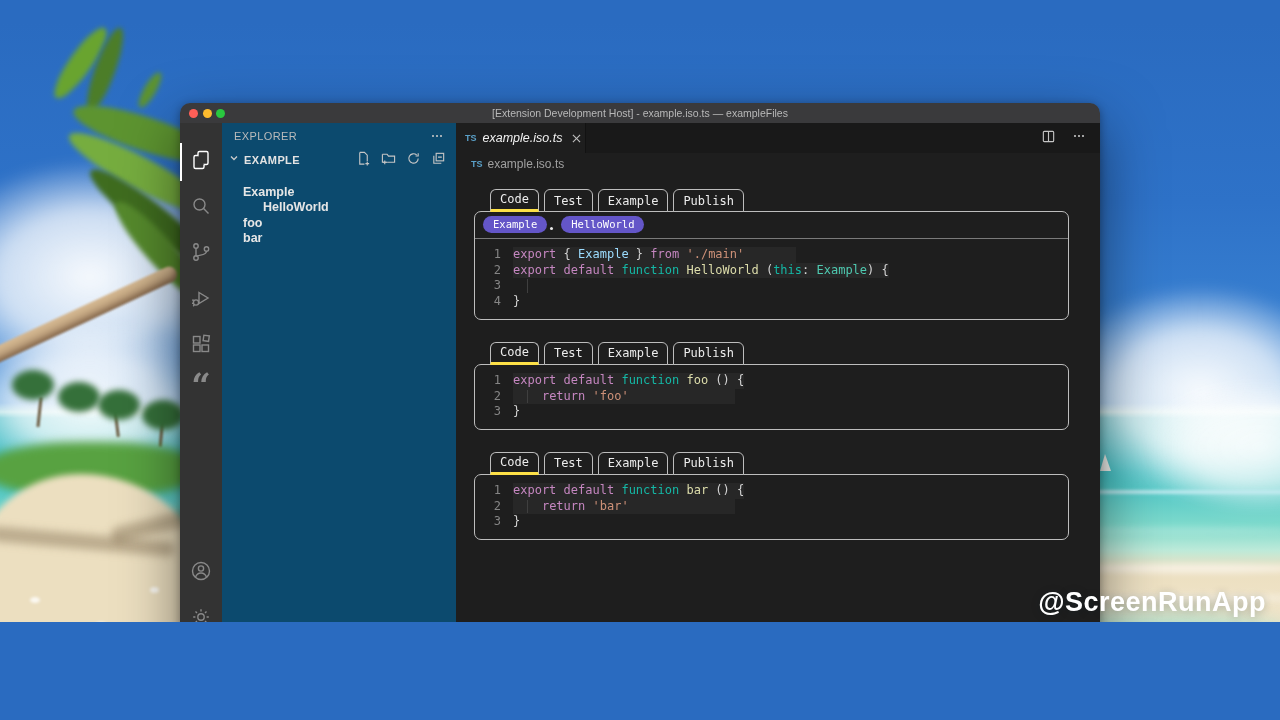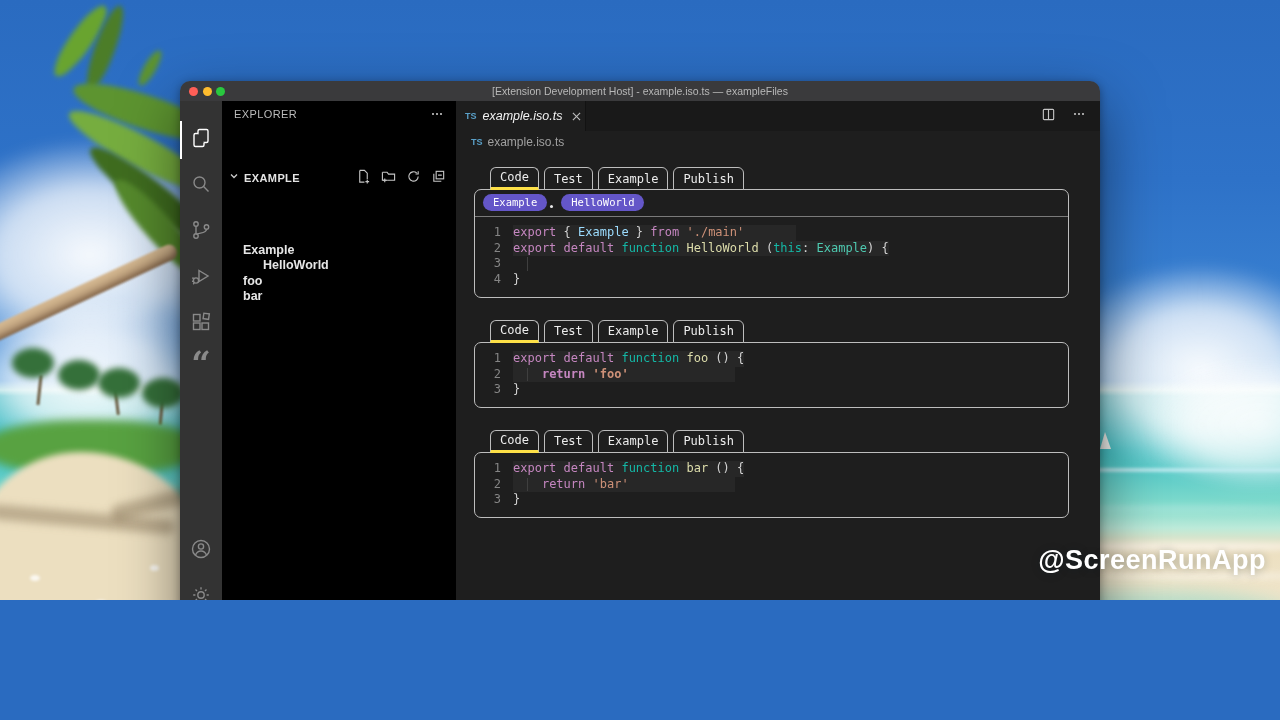--- a/index.html
+++ b/index.html
@@ -1,17 +1,17 @@
 <!DOCTYPE html>
 <html><head>
 <meta charset="utf-8">
 <style>
   * { margin:0; padding:0; box-sizing:border-box; }
   html,body { width:1280px; height:720px; overflow:hidden; background:#2a6bc0; font-family:"Liberation Sans", sans-serif; }
-  .stage { position:relative; width:1280px; height:600px; overflow:hidden; }
+  .stage { position:relative; width:1280px; height:600px; overflow:hidden;margin-top:22px; }
 
   
   .bg-base { position:absolute; inset:0;
     background:linear-gradient(180deg,#2a6bc0 0%,#2e72c8 30%,#3a83d3 56%,#4d97da 63.5%,#9fd8dd 65%,#2fb2c0 66%,#3fc0c4 75%,#7fdacc 84%,#bcead9 88%,#ecdfc0 91%,#f0e5ca 100%); }
   .cloud { position:absolute; background:radial-gradient(ellipse at center, rgba(255,255,255,.96) 0%, rgba(255,255,255,.75) 40%, rgba(255,255,255,0) 72%); filter:blur(7px); border-radius:50%; }
   .leaf { position:absolute; border-radius:50%; filter:blur(2.5px); }
   .trunk { position:absolute; left:-14px; top:330px; width:210px; height:16px; border-radius:9px;
     background:linear-gradient(180deg,#d8bd95,#ac8c6c); transform:rotate(-25deg); transform-origin:left center; filter:blur(1px);
     box-shadow:inset 0 -4px 5px rgba(60,40,20,.35); }
   .mini-palm-tuft { position:absolute; width:42px; height:30px; border-radius:50%; background:#35703a; filter:blur(3px); }
@@ -40,21 +40,21 @@
   
   .activitybar { width:42px; flex:none; background:#333333; display:flex; flex-direction:column; align-items:center; padding-top:16px; padding-bottom:2px; }
   .ab-item { width:42px; height:46px; flex:none; display:flex; align-items:center; justify-content:center; position:relative; color:#898989; }
   .ab-item.active { color:#ffffff; }
   .ab-item.active::before { content:""; position:absolute; left:0; top:4px; bottom:4px; width:2px; background:#ffffff; }
   .ab-item svg { stroke:currentColor; }
   .quote-glyph { font-family:"DejaVu Serif", serif; font-size:34px; font-weight:bold; color:#8a8a8a; line-height:10px; height:24px; overflow:visible; }
   .ab-spacer { flex:1; }
 
   
-  .sidebar { width:234px; flex:none; background:#000000; display:flex; flex-direction:column; min-height:0;gap:40px; }
+  .sidebar { width:234px; flex:none; background:#0c4a6e; display:flex; flex-direction:column; min-height:0; }
   .sb-head { height:26px; flex:none; display:flex; align-items:center; padding:0 12px; }
   .sb-head-title { font-size:11px; color:#bbbbbb; letter-spacing:.4px; }
   .sb-head-more { margin-left:auto; color:#c5c5c5; display:flex; align-items:center; }
   .sb-section { height:22px; flex:none; display:flex; align-items:center; padding:0 10px 0 4px; gap:2px; }
   .sb-section-label { font-size:11px; font-weight:bold; color:#e3e3e3; letter-spacing:.4px; }
   .sb-actions { margin-left:auto; display:flex; gap:10px; align-items:center; color:#c5c5c5; }
   .sb-actions svg { stroke:currentColor; }
   .tree { padding-top:13px; }
   .tree-item { height:15.5px; display:flex; align-items:center; cursor:pointer; }
   .tree-item span { font-size:12.5px; font-weight:bold; color:#e6e6e6; }
@@ -96,21 +96,21 @@
   .statusbar { height:19px; flex:none; background:#0b7dd1; display:flex; align-items:center; padding:0 10px; color:#ffffff; }
   .sb-problems { display:flex; align-items:center; gap:4px; font-size:11.5px; cursor:pointer; }
   .sb-problems svg { stroke:#ffffff; }
   .sb-right { margin-left:auto; display:flex; align-items:center; gap:15px; }
   .sb-right svg { stroke:#ffffff; }
 
   
   .logo-badge { position:absolute; left:8px; top:652px; width:56px; height:56px; border-radius:50%; background:#f2573f;
     display:flex; align-items:center; justify-content:center; box-shadow:0 3px 8px rgba(0,0,0,.2); }
   .logo-letter { color:#ffffff; font-size:34px; font-weight:bold; }
-  .watermark { position:absolute; right:14px; bottom:24px; font-size:27px; font-weight:bold; color:#ffffff;
+  .watermark { position:absolute; right:14px; bottom:4px; font-size:27px; font-weight:bold; color:#ffffff;
     letter-spacing:.5px; text-shadow:0 1px 8px rgba(0,30,40,.3); }
 </style>
 </head>
 <body>
 
 <div class="stage">
 
   <div class="bg-base"></div>
   <div class="cloud" style="left:-70px; top:140px; width:320px; height:230px;"></div>
   <div class="cloud" style="left:-40px; top:300px; width:260px; height:160px;"></div>
@@ -372,21 +372,21 @@
             <section class="cell">
               <div class="cell-tabs">
                 <button class="cell-tab active">Code</button>
                 <button class="cell-tab">Test</button>
                 <button class="cell-tab">Example</button>
                 <button class="cell-tab">Publish</button>
               </div>
               <div class="cell-panel">
                 <div class="code">
                   <div class="code-line"><span class="gutter">1</span><span class="line-text hl" style="min-width: 222px;"><span class="tok-kw">export</span><span class="tok-pl"> </span><span class="tok-kw">default</span><span class="tok-pl"> </span><span class="tok-kw2">function</span><span class="tok-pl"> </span><span class="tok-fn">foo</span><span class="tok-pl"> () {</span></span></div>
-                  <div class="code-line"><span class="gutter">2</span><span class="guide"></span><span class="line-text hl" style="min-width: 222px; font-weight: bold;"><span class="tok-pl">    </span><span class="tok-kw">return</span><span class="tok-pl"> </span><span class="tok-str">'foo'</span></span></div>
+                  <div class="code-line"><span class="gutter">2</span><span class="guide"></span><span class="line-text hl" style="min-width: 222px;"><span class="tok-pl">    </span><span class="tok-kw">return</span><span class="tok-pl"> </span><span class="tok-str">'foo'</span></span></div>
                   <div class="code-line"><span class="gutter">3</span><span class="line-text"><span class="tok-pl">}</span></span></div>
                 </div>
               </div>
             </section>
             <section class="cell">
               <div class="cell-tabs">
                 <button class="cell-tab active">Code</button>
                 <button class="cell-tab">Test</button>
                 <button class="cell-tab">Example</button>
                 <button class="cell-tab">Publish</button>

